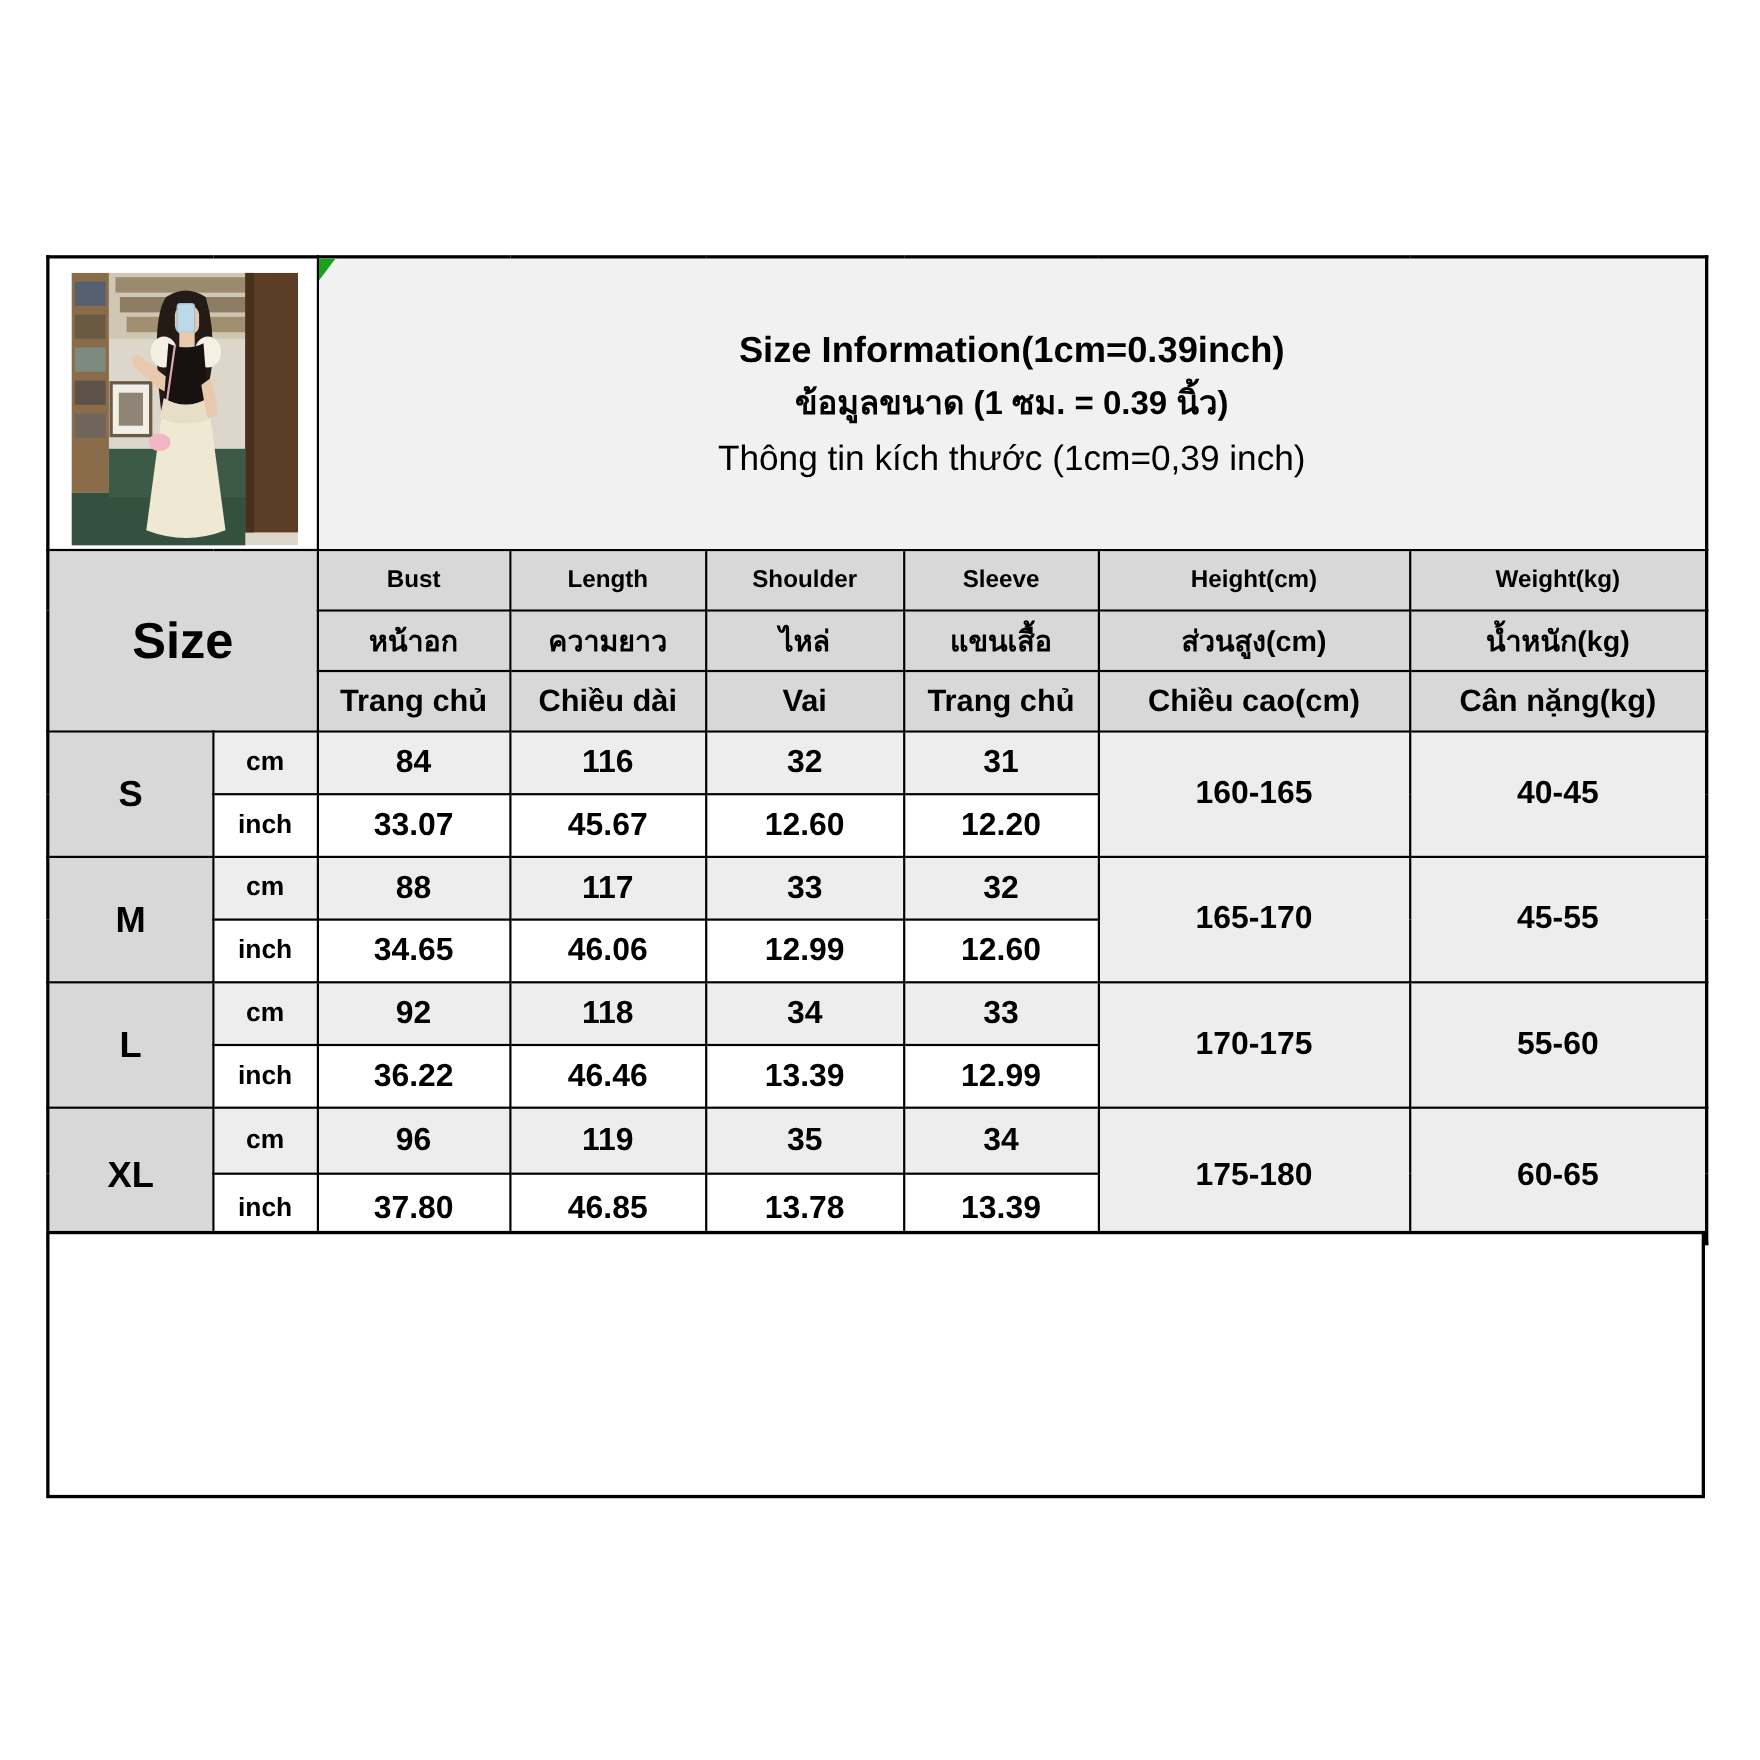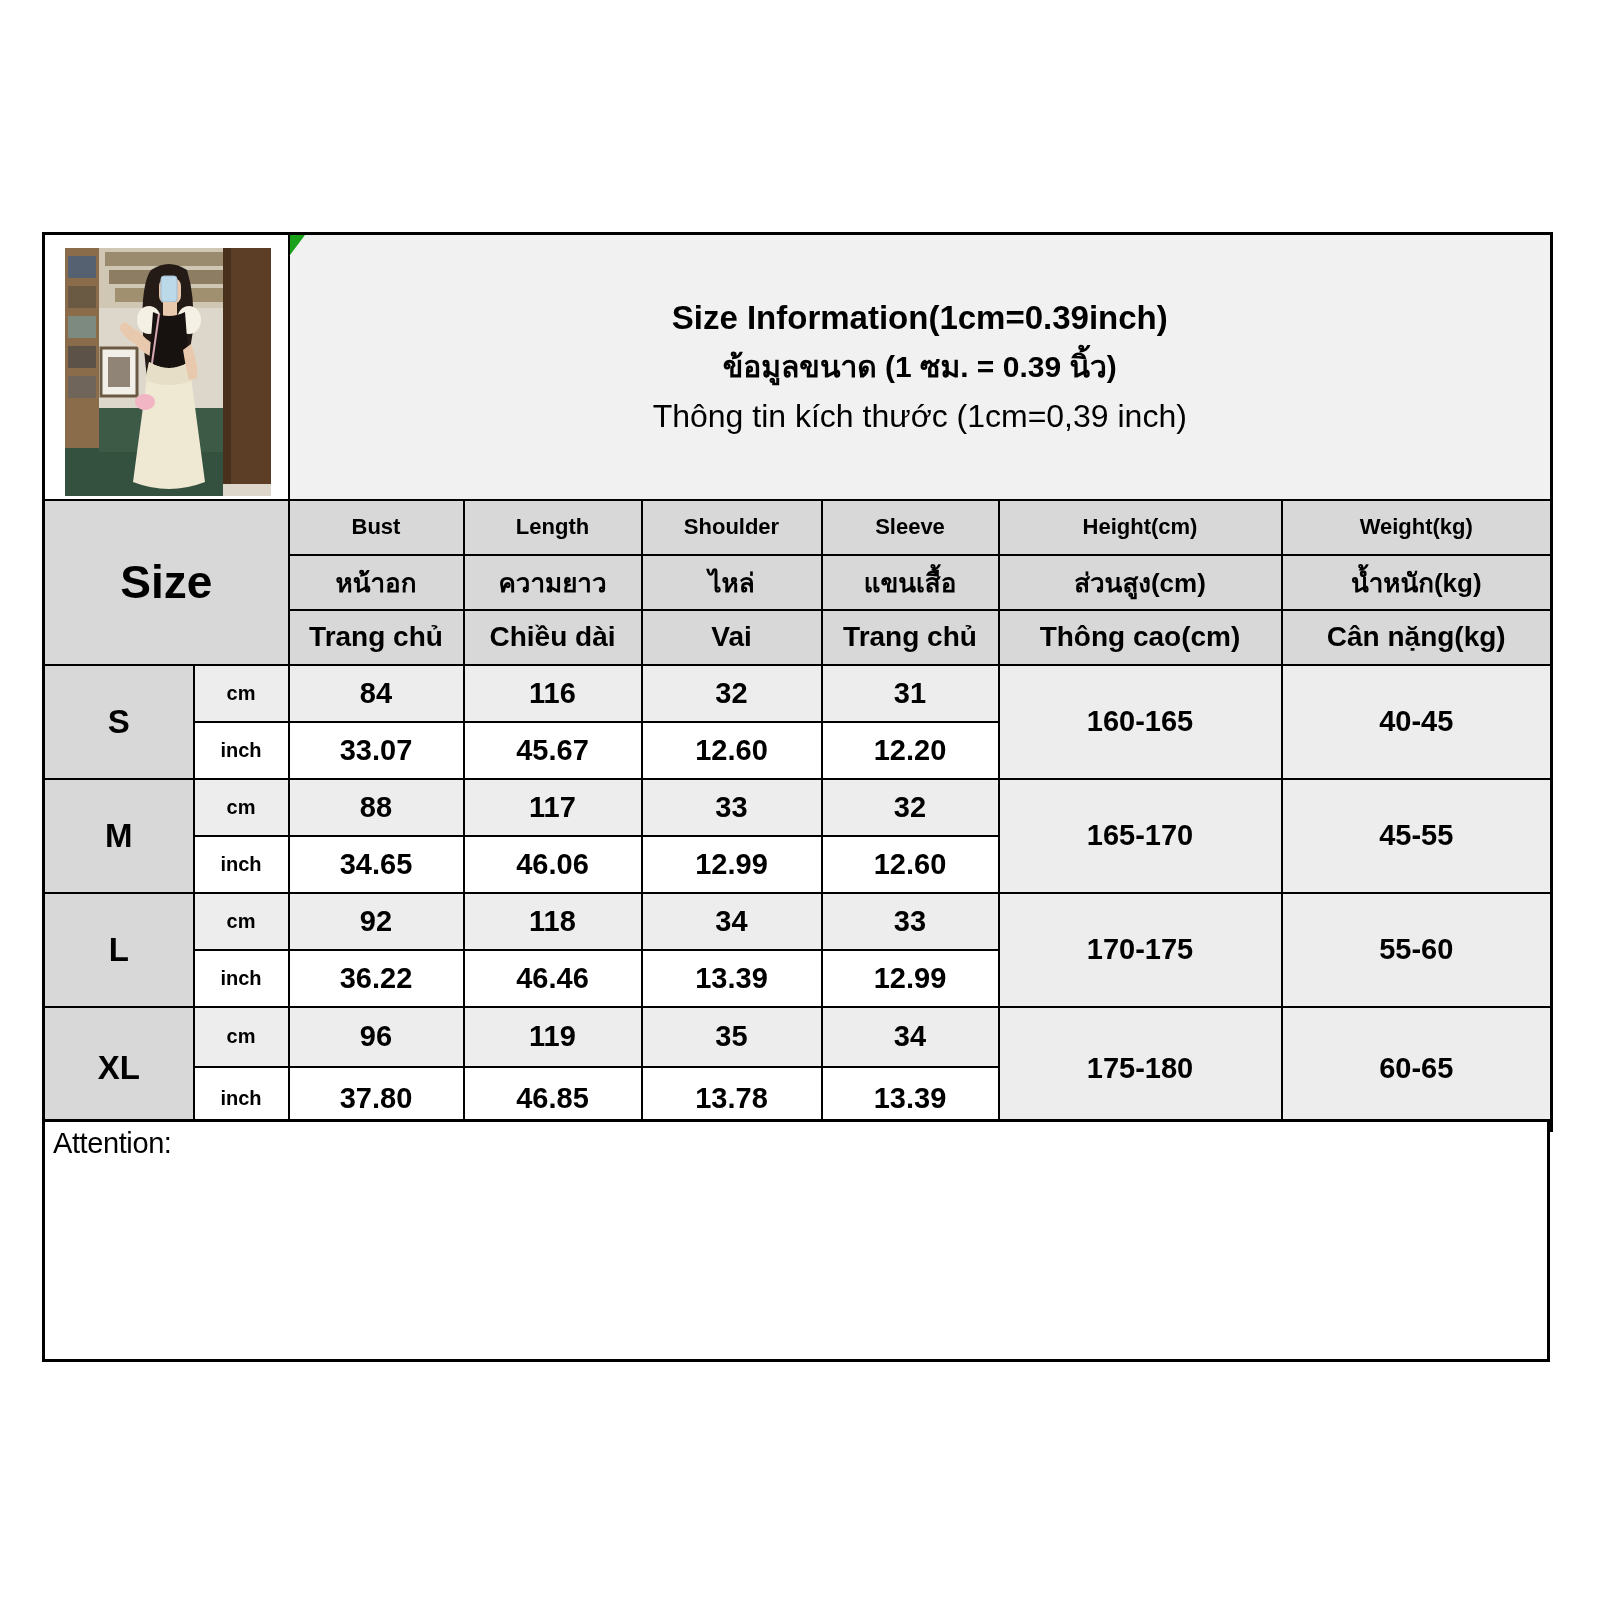--- a/index.html
+++ b/index.html
@@ -36,21 +36,21 @@
   .corner-tri {
     position:absolute; left:0; top:0; width:0; height:0;
     border-top:20px solid #1aa11a; border-right:15px solid transparent;
   }
 
   .size-big { font-size:46px; font-weight:700; }
   .hdr-en  { font-size:22px; font-weight:700; }
   .hdr-th  { font-size:26px; font-weight:700; }
   .hdr-vi  { font-size:28px; font-weight:700; }
   .sz      { font-size:33px; font-weight:700; }
-  .unit    { font-size:20px; font-weight:700; }
+  .unit    { font-size:24px; font-weight:700; }
   .val     { font-size:29px; font-weight:700; }
 
   .attention-box {
     position:absolute; left:42px; top:1119px; width:1508px; height:243px;
     box-sizing:border-box; border:3px solid #000; background:#fff;
     padding:2px 10px 0 8px; text-align:left;
     font-size:29px; line-height:38px; letter-spacing:-0.4px; font-weight:400;
   }
   .attention-box p { margin:0; }
 </style>
@@ -150,21 +150,21 @@
       <td class="bg-hdr hdr-th">ไหล่</td>
       <td class="bg-hdr hdr-th">แขนเสื้อ</td>
       <td class="bg-hdr hdr-th">ส่วนสูง(cm)</td>
       <td class="bg-hdr hdr-th">น้ำหนัก(kg)</td>
     </tr>
     <tr class="r-h">
       <td class="bg-hdr hdr-vi">Trang chủ</td>
       <td class="bg-hdr hdr-vi">Chiều dài</td>
       <td class="bg-hdr hdr-vi">Vai</td>
       <td class="bg-hdr hdr-vi">Trang chủ</td>
-      <td class="bg-hdr hdr-vi">Thông cao(cm)</td>
+      <td class="bg-hdr hdr-vi">Chiều cao(cm)</td>
       <td class="bg-hdr hdr-vi">Cân nặng(kg)</td>
     </tr>
 
     <tr class="r-d">
       <td rowspan="2" class="bg-hdr sz">S</td>
       <td class="bg-light unit">cm</td>
       <td class="bg-light val">84</td>
       <td class="bg-light val">116</td>
       <td class="bg-light val">32</td>
       <td class="bg-light val">31</td>
@@ -229,16 +229,15 @@
       <td class="bg-white unit">inch</td>
       <td class="bg-white val">37.80</td>
       <td class="bg-white val">46.85</td>
       <td class="bg-white val">13.78</td>
       <td class="bg-white val">13.39</td>
     </tr>
   </tbody>
     </table>
 
   <div class="attention-box">
-    <p>Attention:</p>
   </div>
 
 </div>
 
 </body></html>

